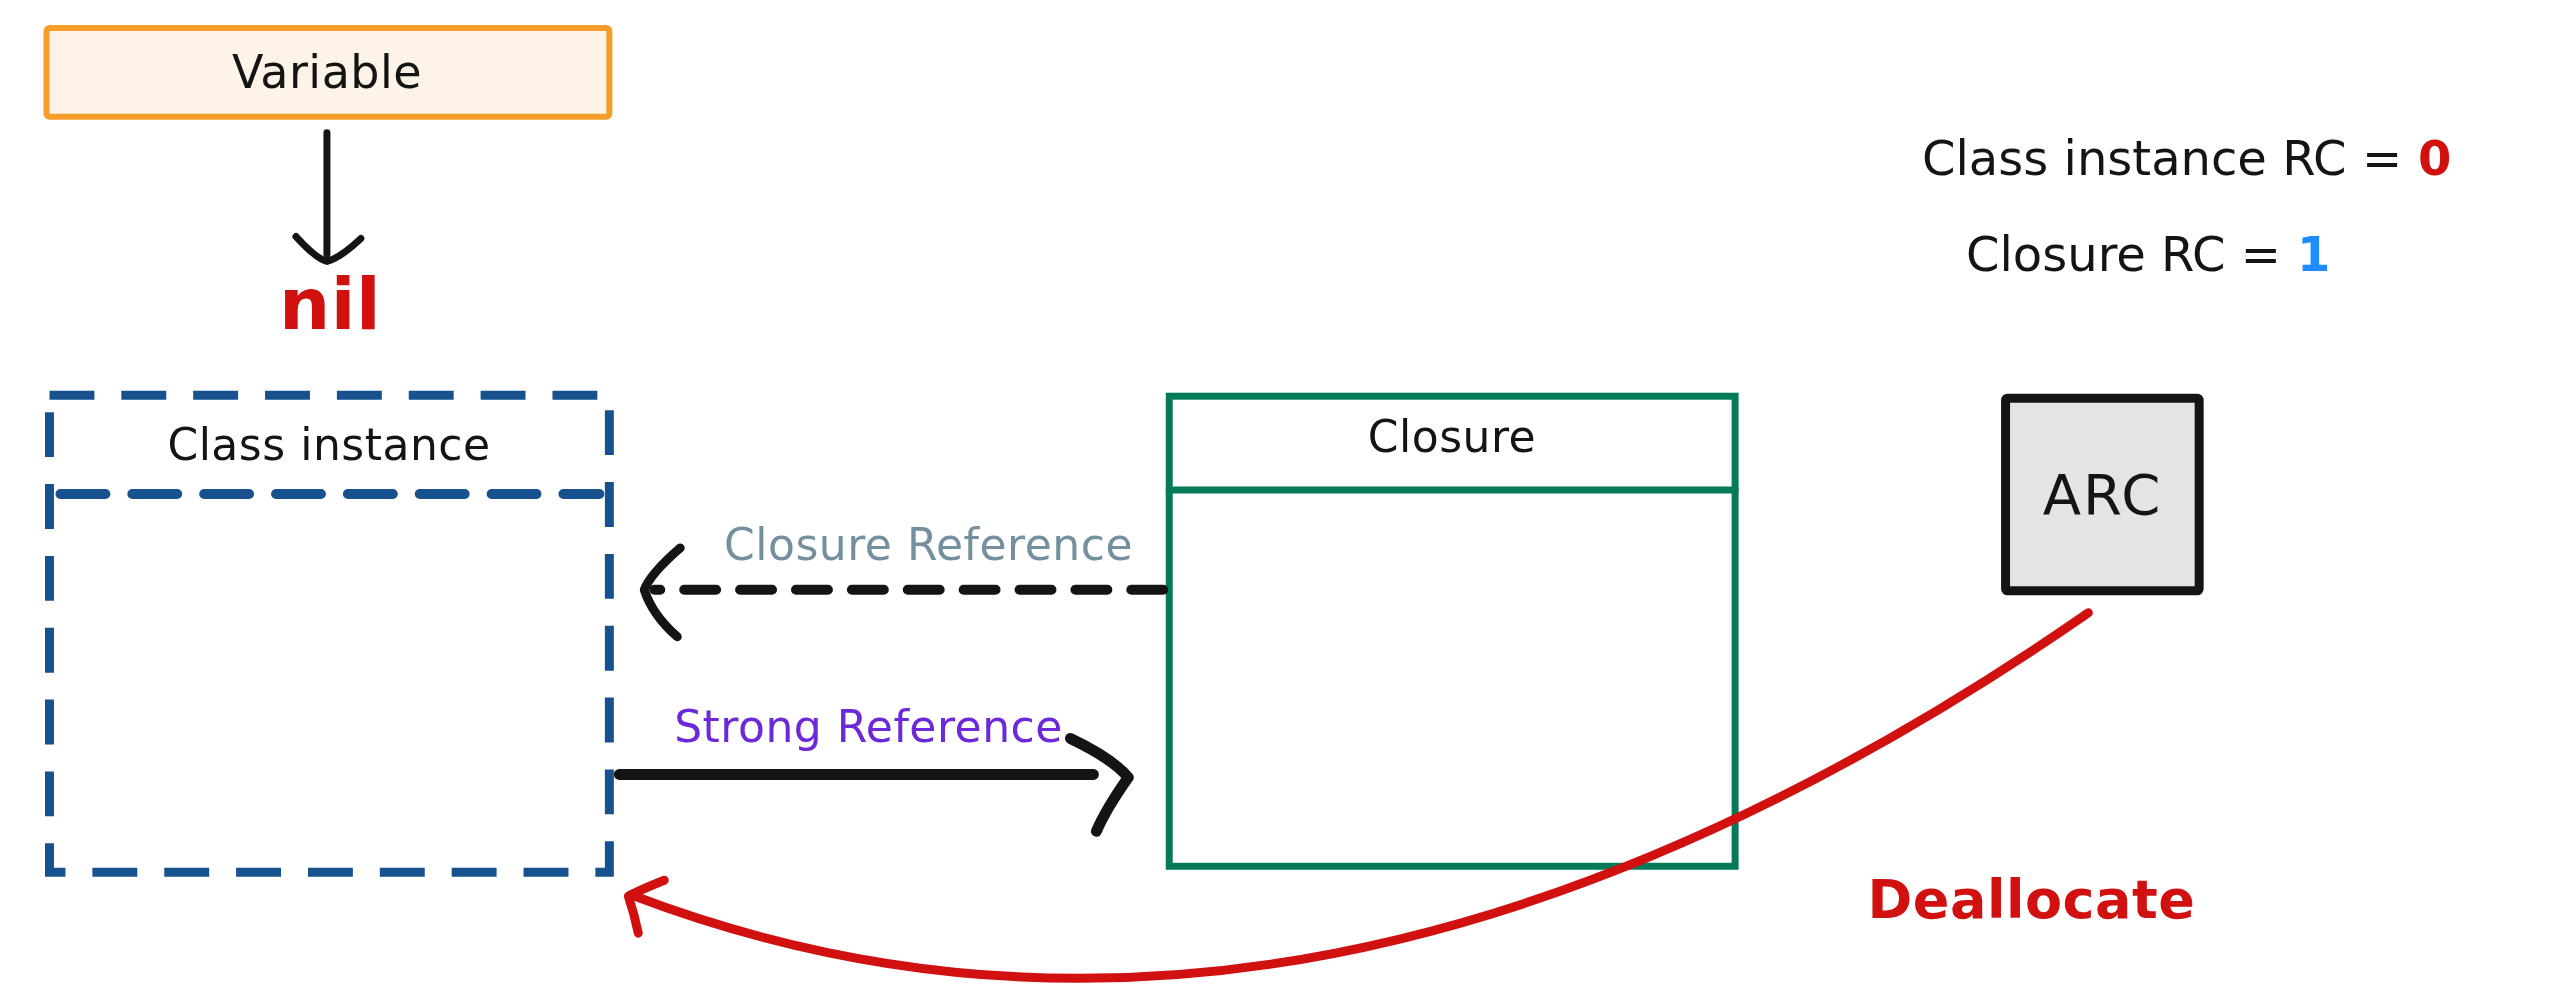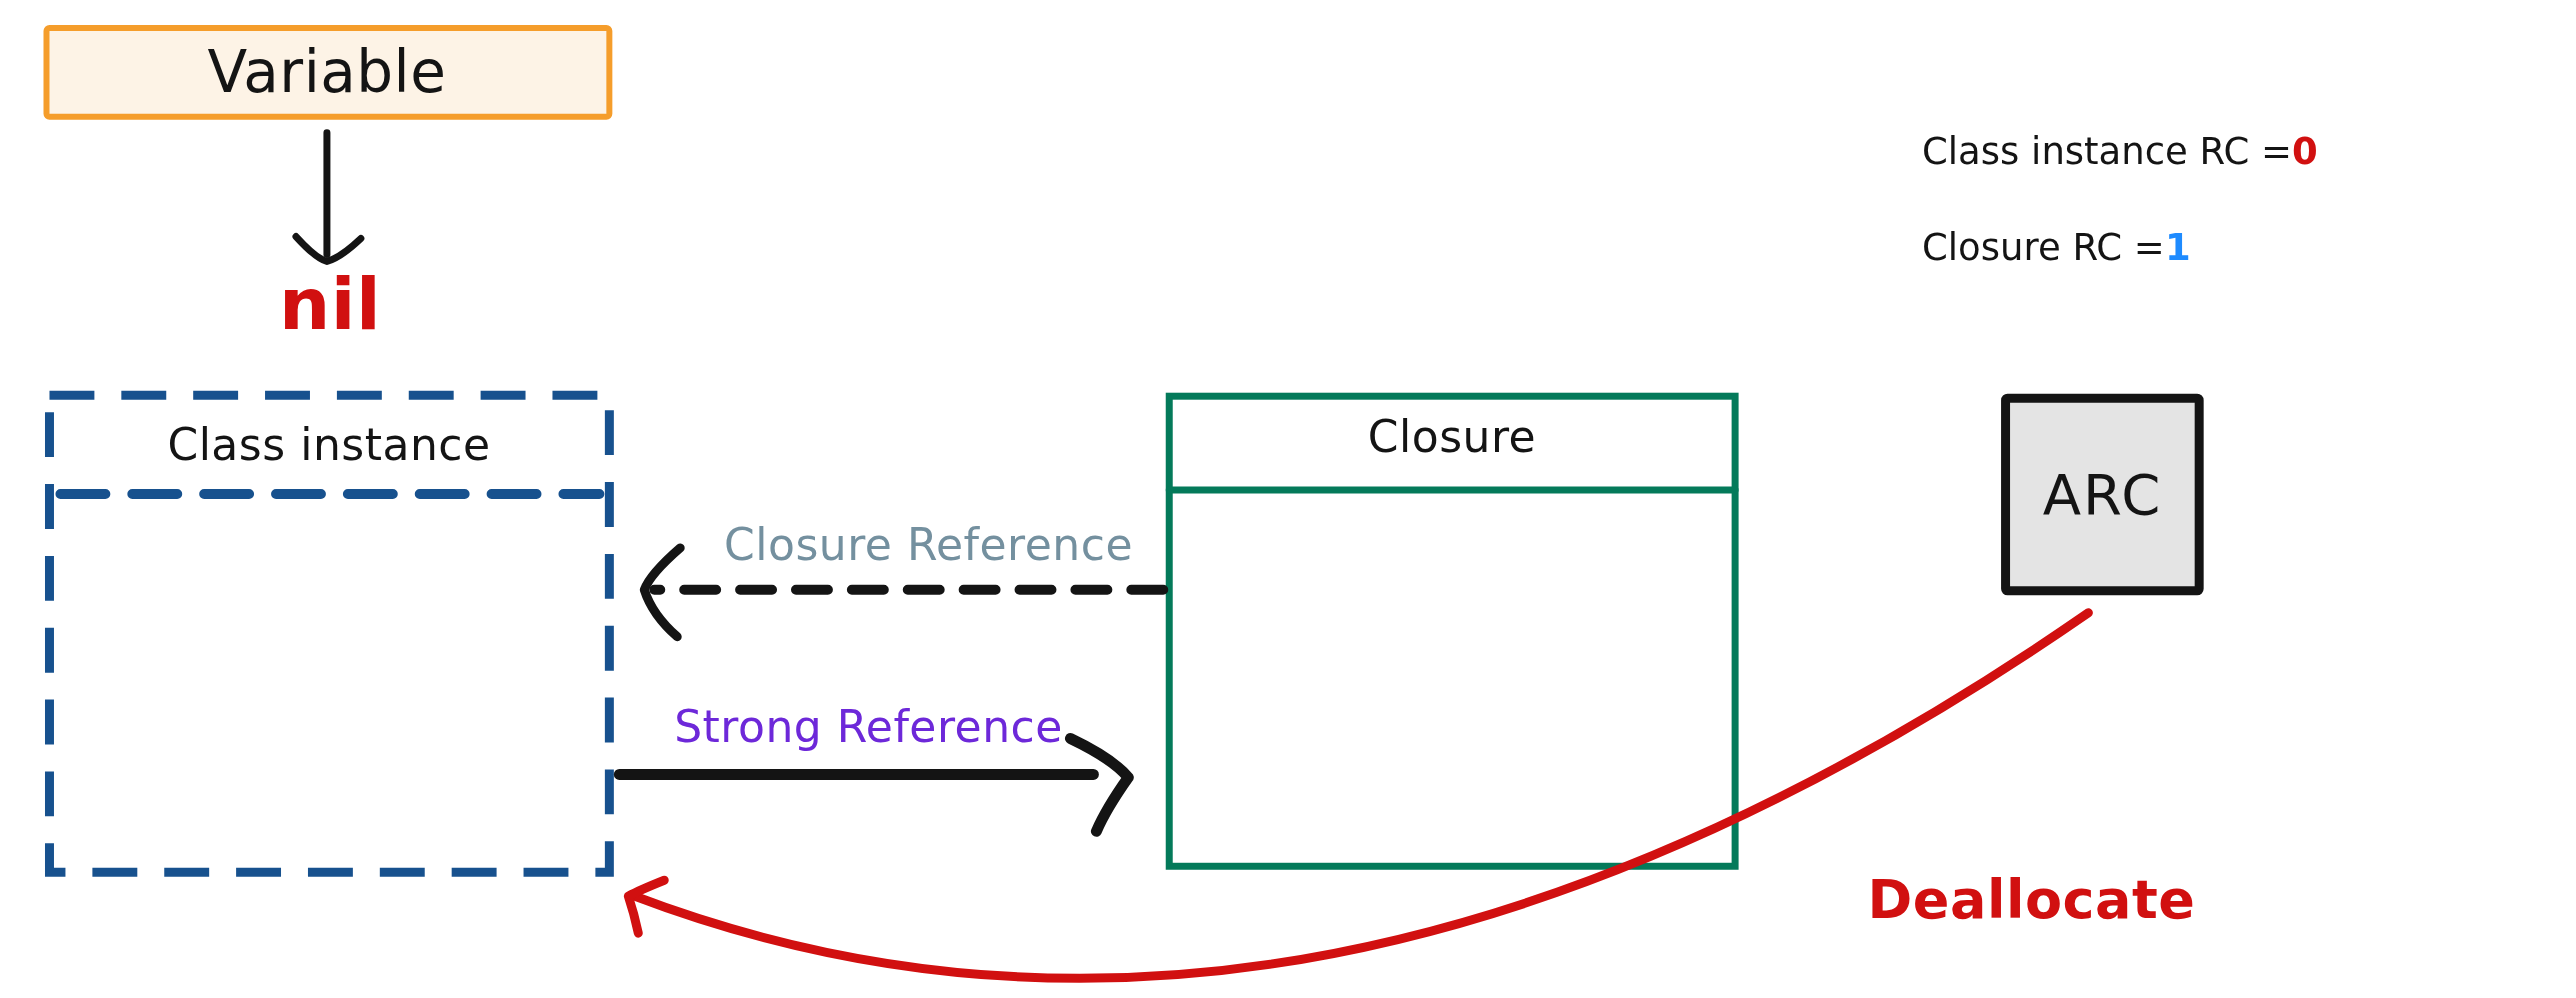--- a/index.html
+++ b/index.html
@@ -3,30 +3,30 @@
 <meta charset="utf-8">
 <style>
   html,body{margin:0;padding:0;background:#ffffff;}
   body{font-family:"DejaVu Sans",sans-serif;}
   .canvas{position:relative;width:2576px;height:998px;background:#ffffff;overflow:hidden;}
   svg.layer{position:absolute;left:0;top:0;width:2576px;height:998px;}
   svg .stroke-black{stroke:#141414;}
   svg line,svg path{stroke-linecap:round;stroke-linejoin:round;}
   .txt{position:absolute;display:flex;align-items:center;justify-content:center;
        color:#141414;white-space:nowrap;letter-spacing:0.5px;}
-  .lbl-variable{left:45px;top:27px;width:564px;height:90px;font-size:58px;}
+  .lbl-variable{left:45px;top:27px;width:564px;height:90px;font-size:46px;}
   .lbl-nil{left:250px;top:258px;width:160px;height:92px;font-size:72px;font-weight:bold;color:#d11010;}
   .lbl-class-instance{left:49px;top:399px;width:560px;height:90px;font-size:44px;}
   .lbl-closure{left:1169px;top:401px;width:566px;height:71px;font-size:44px;}
   .lbl-unowned{left:679px;top:509px;width:499px;height:70px;font-size:44px;color:#74909f;}
   .lbl-strong{left:639px;top:691px;width:459px;height:70px;font-size:44px;color:#6d28d9;}
-  .rc-line{position:absolute;left:1922px;white-space:nowrap;font-size:37px;color:#141414;
-           display:flex;align-items:center;}
+  .rc-line{position:absolute;left:1922px;white-space:nowrap;font-size:48px;color:#141414;
+           display:flex;gap:16px;align-items:center;}
   .rc-line-1{top:130px;}
-  .rc-line-2{top:226px;}
+  .rc-line-2{top:226px;margin-left:44px;}
   .rc-value-red{color:#d11010;font-weight:bold;}
   .rc-value-blue{color:#1e8bff;font-weight:bold;}
   .lbl-arc{left:2005px;top:398px;width:195px;height:193px;font-size:56px;letter-spacing:2px;}
   .lbl-deallocate{left:1862px;top:863px;width:339px;height:72px;font-size:54px;color:#d11010;font-weight:bold;}
 </style>
 </head>
 <body>
 
 <div class="canvas">
 

